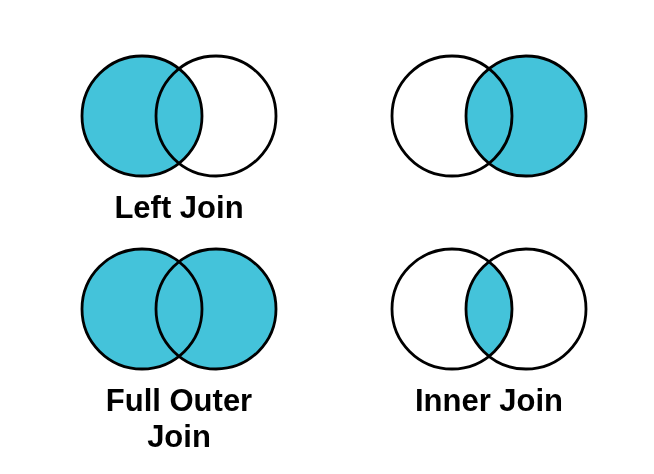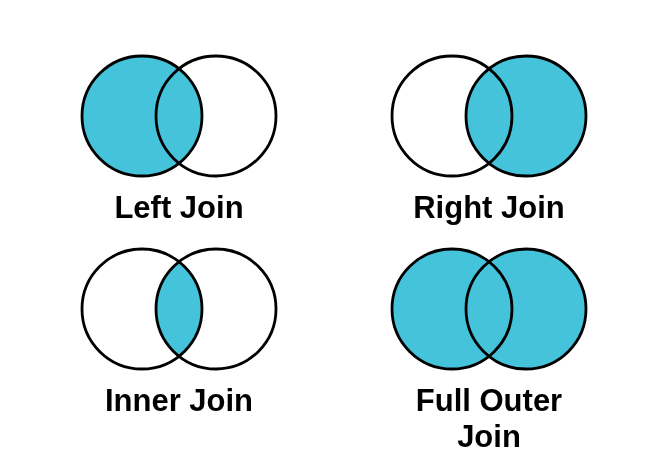--- a/index.html
+++ b/index.html
@@ -57,38 +57,37 @@
   </figure>
 
   <figure class="panel">
     <svg class="venn" width="202" height="128" viewBox="0 0 202 128">
         <circle cx="64" cy="64" r="60" fill="#ffffff" stroke="none"></circle>
         <circle cx="138" cy="64" r="60" fill="#44C3DA" stroke="none"></circle>
         <path d="M 101 16.766537285521828 A 60 60 0 0 1 101 111.23346271447818 A 60 60 0 0 1 101 16.766537285521828 Z" fill="#44C3DA"></path>
         <circle cx="64" cy="64" r="60" fill="none" stroke="#000000" stroke-width="2.8"></circle>
         <circle cx="138" cy="64" r="60" fill="none" stroke="#000000" stroke-width="2.8"></circle>
       </svg>
-    <figcaption class="join-label">Right Join</figcaption>
+  </figure>
+
+  <figure class="panel">
+    <svg class="venn" width="202" height="128" viewBox="0 0 202 128">
+        <circle cx="64" cy="64" r="60" fill="#44C3DA" stroke="none"></circle>
+        <circle cx="138" cy="64" r="60" fill="#44C3DA" stroke="none"></circle>
+        <path d="M 101 16.766537285521828 A 60 60 0 0 1 101 111.23346271447818 A 60 60 0 0 1 101 16.766537285521828 Z" fill="#44C3DA"></path>
+        <circle cx="64" cy="64" r="60" fill="none" stroke="#000000" stroke-width="2.8"></circle>
+        <circle cx="138" cy="64" r="60" fill="none" stroke="#000000" stroke-width="2.8"></circle>
+      </svg>
+    <figcaption class="join-label">Full Outer Join</figcaption>
   </figure>
 
   <figure class="panel">
     <svg class="venn" width="202" height="128" viewBox="0 0 202 128">
         <circle cx="64" cy="64" r="60" fill="#ffffff" stroke="none"></circle>
         <circle cx="138" cy="64" r="60" fill="#ffffff" stroke="none"></circle>
         <path d="M 101 16.766537285521828 A 60 60 0 0 1 101 111.23346271447818 A 60 60 0 0 1 101 16.766537285521828 Z" fill="#44C3DA"></path>
         <circle cx="64" cy="64" r="60" fill="none" stroke="#000000" stroke-width="2.8"></circle>
         <circle cx="138" cy="64" r="60" fill="none" stroke="#000000" stroke-width="2.8"></circle>
       </svg>
     <figcaption class="join-label">Inner Join</figcaption>
   </figure>
 
-  <figure class="panel">
-    <svg class="venn" width="202" height="128" viewBox="0 0 202 128">
-        <circle cx="64" cy="64" r="60" fill="#44C3DA" stroke="none"></circle>
-        <circle cx="138" cy="64" r="60" fill="#44C3DA" stroke="none"></circle>
-        <path d="M 101 16.766537285521828 A 60 60 0 0 1 101 111.23346271447818 A 60 60 0 0 1 101 16.766537285521828 Z" fill="#44C3DA"></path>
-        <circle cx="64" cy="64" r="60" fill="none" stroke="#000000" stroke-width="2.8"></circle>
-        <circle cx="138" cy="64" r="60" fill="none" stroke="#000000" stroke-width="2.8"></circle>
-      </svg>
-    <figcaption class="join-label">Full Outer Join</figcaption>
-  </figure>
-
 </div>
 
 </body></html>

